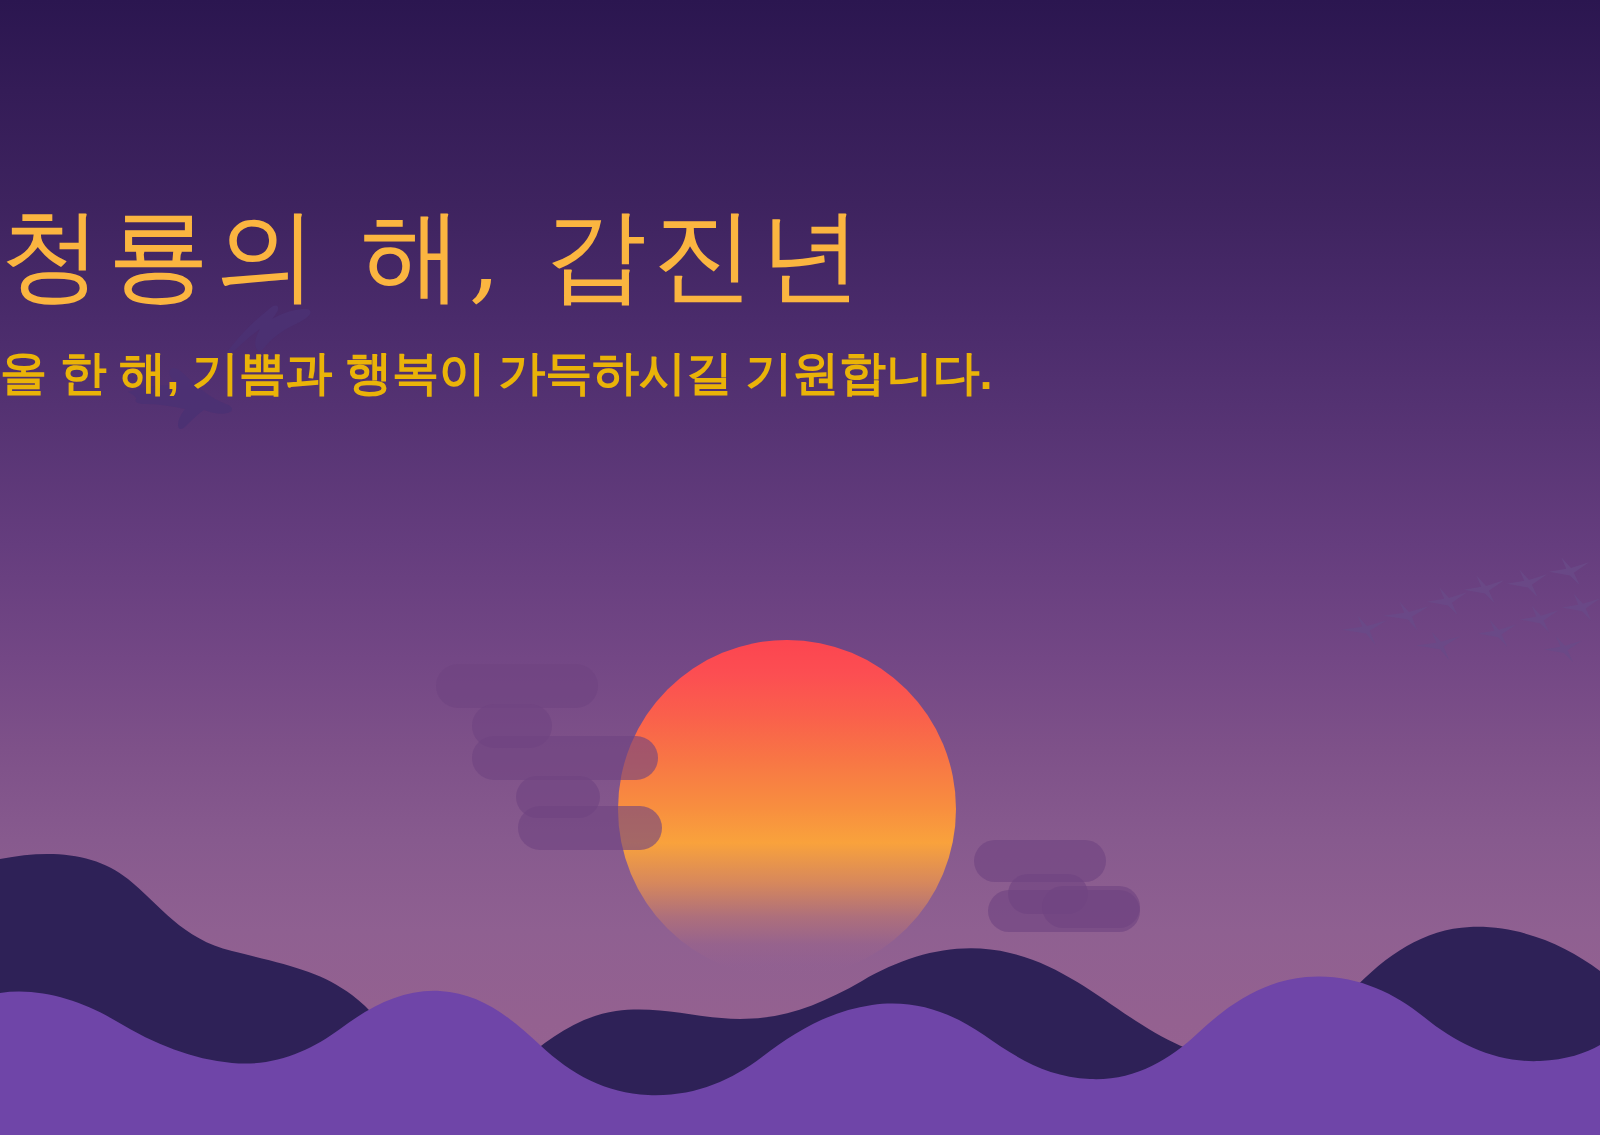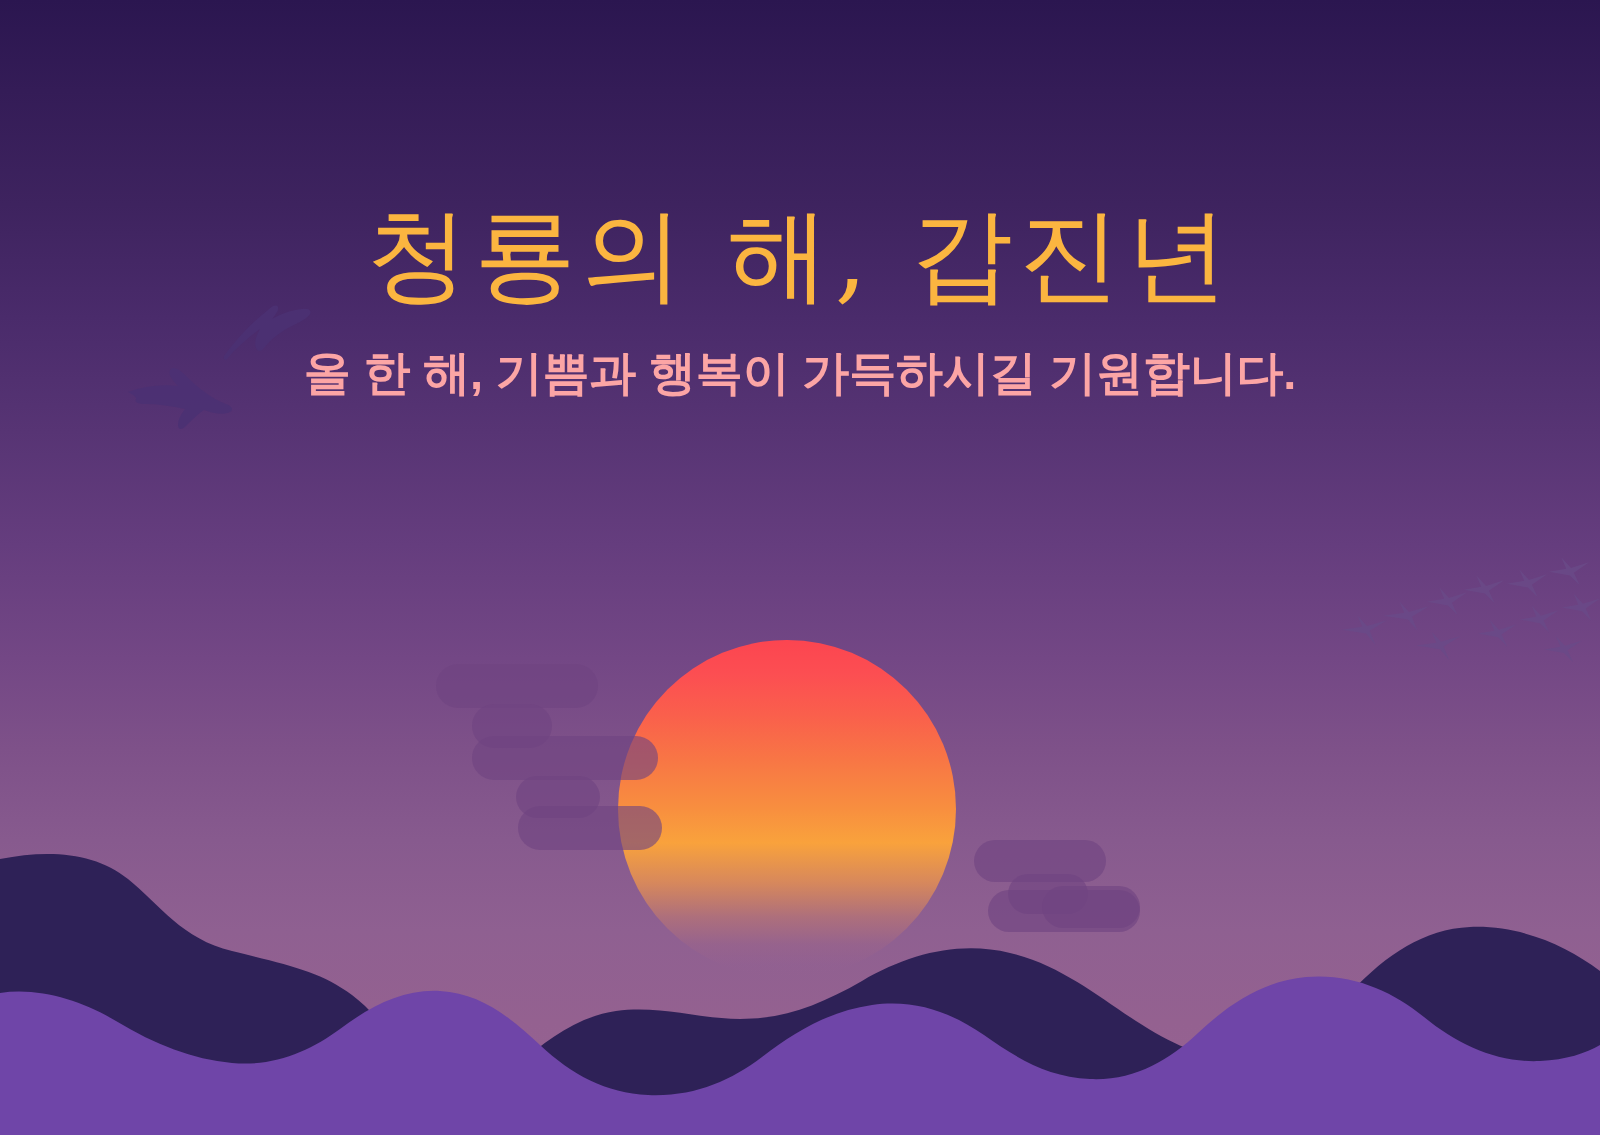--- a/index.html
+++ b/index.html
@@ -82,37 +82,36 @@
   
   .hills { position:absolute; left:0; bottom:0; width:1600px; height:330px; }
   .hills svg { display:block; width:1600px; height:330px; }
 
   
   .text-block {
     position:absolute;
     left:0;
     top:186px;
     width:1600px;
-    text-align:center;
     z-index:40;
   }
 
   .headline {
     font-family:"DejaVu Serif", "Liberation Serif", serif;
     color:#fbb540;
     font-size:102px;
     line-height:1.36;
     font-weight:400;
     letter-spacing:0.055em;
     white-space:nowrap;
   }
 
   .subtitle {
     margin-top:20px;
-    color:#fca5a5;
+    color:#eab308;
     font-size:47px;
     font-weight:700;
     letter-spacing:-0.004em;
     line-height:1.2;
     white-space:nowrap;
   }
 </style>
 </head>
 <body>
 

